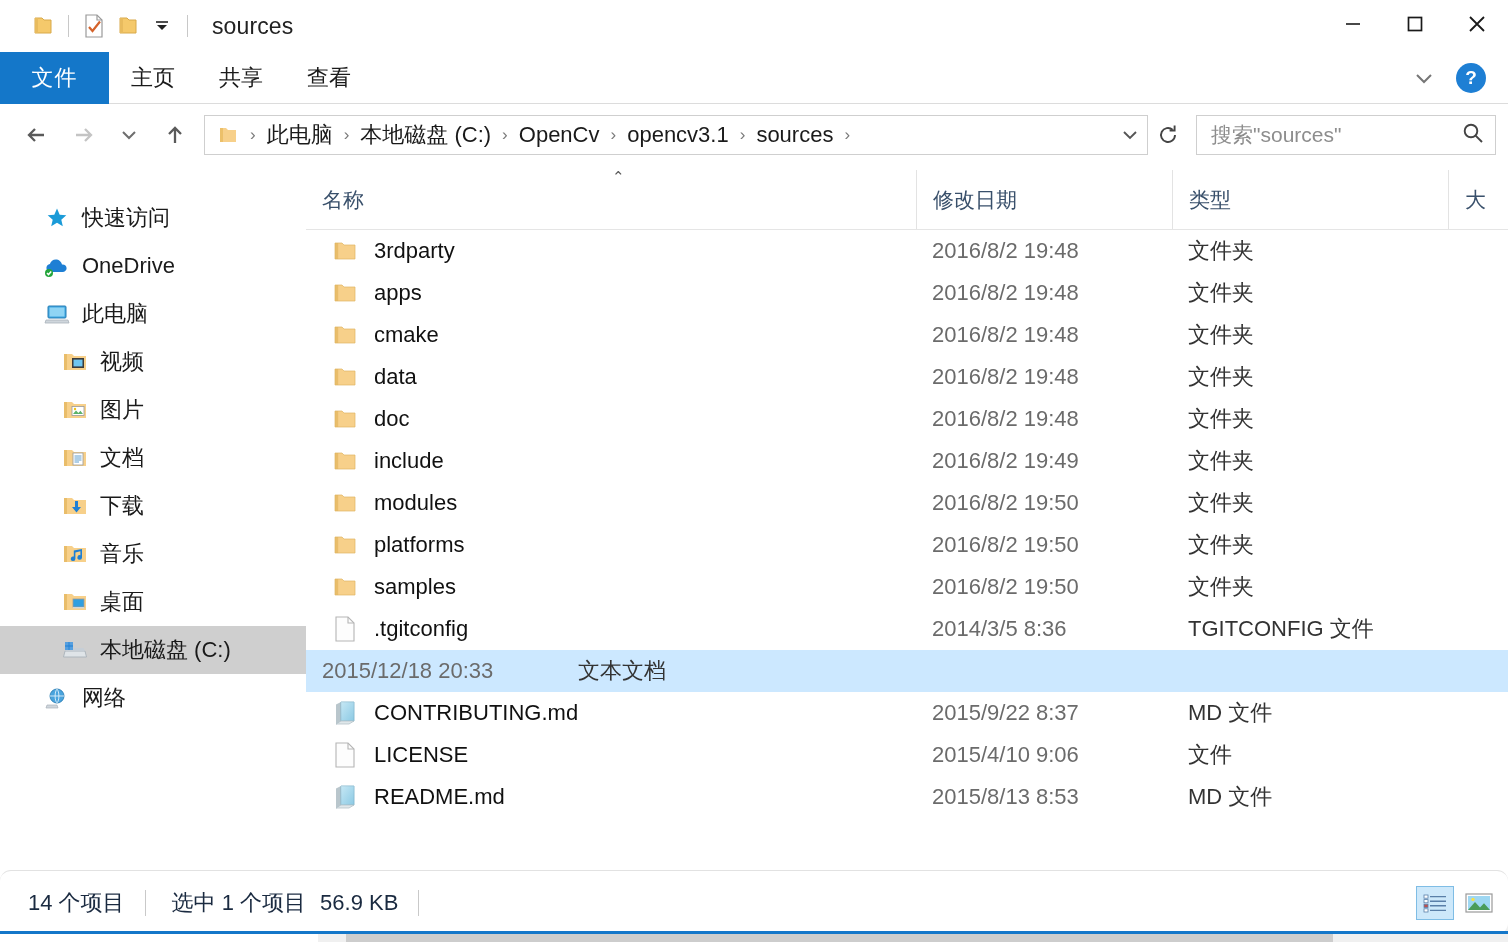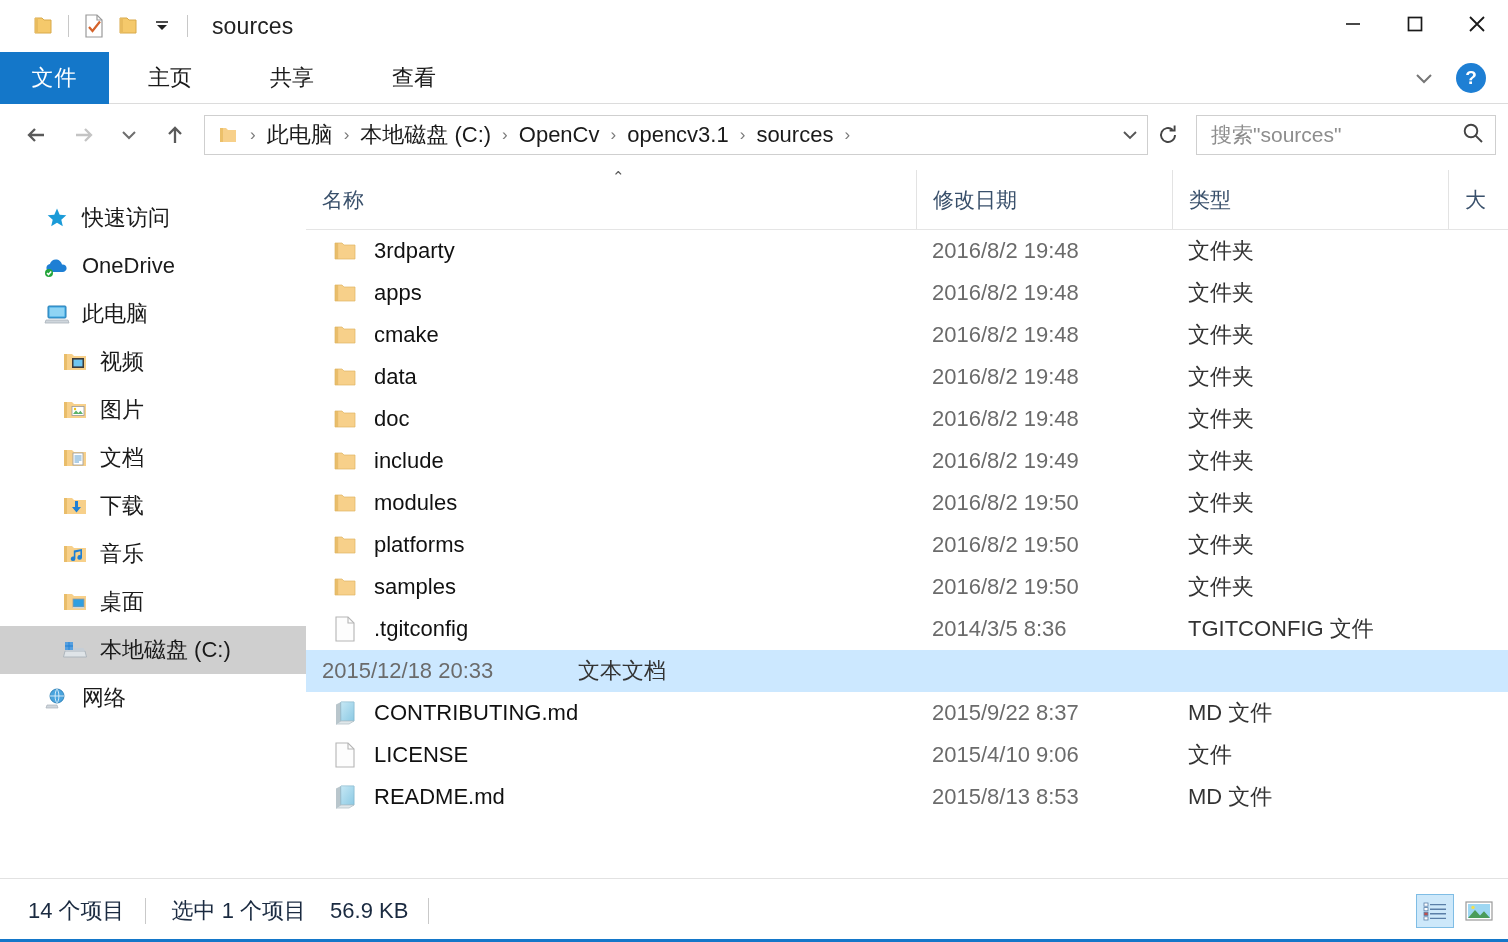--- a/index.html
+++ b/index.html
@@ -29,21 +29,21 @@
   .wc svg { display:block; }
 
   
   .tabrow {
     position:absolute; left:0; top:52px; width:1508px; height:52px;
     background:#ffffff; display:flex; align-items:stretch;
     border-bottom:1px solid #dcdcdc;
   }
   .tab {
     display:flex; align-items:center; justify-content:center;
-    font-size:22px; color:#1a1a1a; padding:0 39px; height:52px;
+    font-size:22px; color:#1a1a1a; padding:0 22px; height:52px;
     white-space:nowrap;
   }
   .tab.file { background:#1477c9; color:#ffffff; width:109px; padding:0; }
   .tab.file span { letter-spacing:1px; }
   .ribbon-right { position:absolute; right:8px; top:0; height:52px; display:flex; align-items:center; gap:10px; }
   .chev-btn { width:44px; height:44px; display:flex; align-items:center; justify-content:center; }
   .help-btn {
     width:30px; height:30px; border-radius:50%; background:#1e7fd4;
     color:#fff; font-size:19px; font-weight:bold; display:flex;
     align-items:center; justify-content:center; margin-right:14px;
@@ -121,23 +121,23 @@
   .hscroll {
     position:absolute; left:318px; bottom:0px; width:1190px; height:32px;
     background:#f0f0f0; display:flex; align-items:center;
   }
   .hs-arrow { width:28px; height:32px; display:flex; align-items:center; justify-content:center; color:#5a5a5a; font-size:17px; }
   .hs-track { flex:1; height:32px; position:relative; background:#f0f0f0; }
   .hs-thumb { position:absolute; left:0; top:0; height:32px; width:87%; background:#cdcdcd; }
 
   
   .statusbar {
-    position:absolute; left:0; bottom:0; width:1508px; height:64px;
+    position:absolute; left:0; bottom:8px; width:1508px; height:64px;
     background:#ffffff; border-top:1px solid #e2e2e2;
-    display:flex; align-items:center;
+    display:flex; align-items:center;border-radius:11px;
   }
   .status-text { font-size:22px; color:#1a2a40; margin-left:28px; white-space:nowrap; }
   .status-sep { width:1px; height:26px; background:#c9c9c9; margin:0 20px; }
   .viewbtns { position:absolute; right:10px; display:flex; align-items:center; gap:6px; }
   .vbtn { width:38px; height:34px; display:flex; align-items:center; justify-content:center; }
   .vbtn.active { background:#cde8fa; border:1px solid #7fbde5; }
   .blue-underline { position:absolute; left:0; bottom:0; width:1508px; height:3px; background:#1477c9; }
 </style>
 </head>
 <body>
@@ -647,21 +647,21 @@
     <div class="hs-track">
       <div class="hs-thumb" id="hsthumb" style="width: 87%;"></div>
     </div>
     <div class="hs-arrow">›</div>
   </div>
 
   <div class="statusbar">
     <span class="status-text">14 个项目</span>
     <span class="status-sep"></span>
     <span class="status-text" style="margin-left:6px">选中 1 个项目</span>
-    <span class="status-text" style="margin-left:24px">56.9 KB</span>
+    <span class="status-text" style="margin-left:14px">56.9 KB</span>
     <span class="status-sep"></span>
 
     <div class="viewbtns">
       <div class="vbtn active">
         <svg width="26" height="22" viewBox="0 0 26 22">
           <rect x="2" y="3" width="4" height="3.2" fill="#fff" stroke="#5a7fa8" stroke-width="0.8"></rect>
           <rect x="2" y="7.6" width="4" height="3.2" fill="#fff" stroke="#5a7fa8" stroke-width="0.8"></rect>
           <rect x="2" y="12.2" width="4" height="3.2" fill="#c0504d" stroke="#5a7fa8" stroke-width="0.8"></rect>
           <rect x="2" y="16.8" width="4" height="3.2" fill="#fff" stroke="#5a7fa8" stroke-width="0.8"></rect>
           <path d="M8 4.6h16M8 9.2h16M8 13.8h16M8 18.4h16" stroke="#5a7fa8" stroke-width="1.4"></path>

